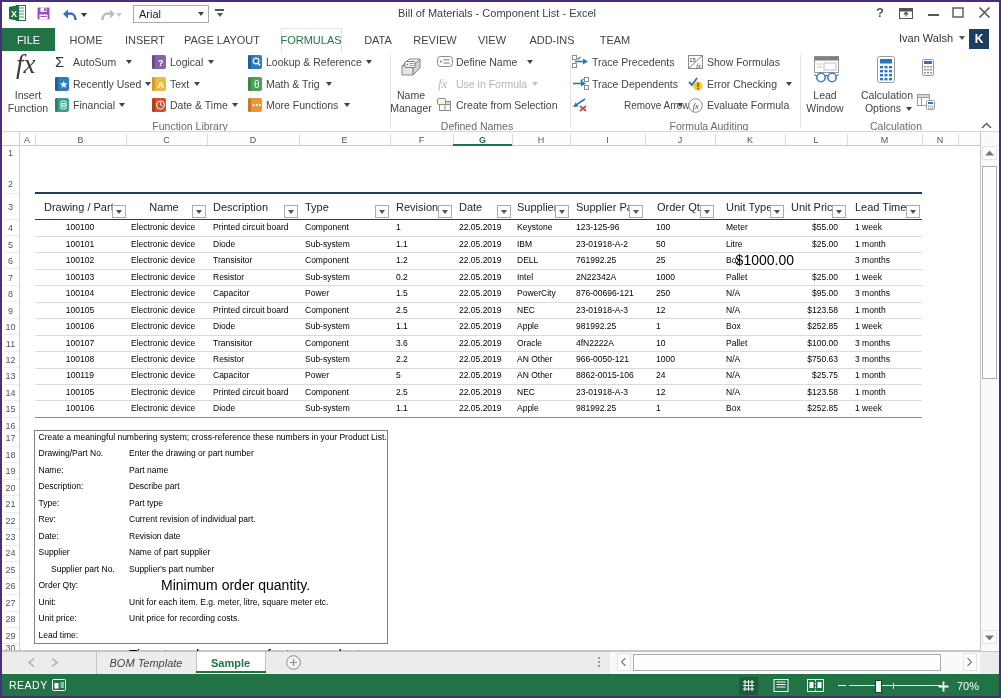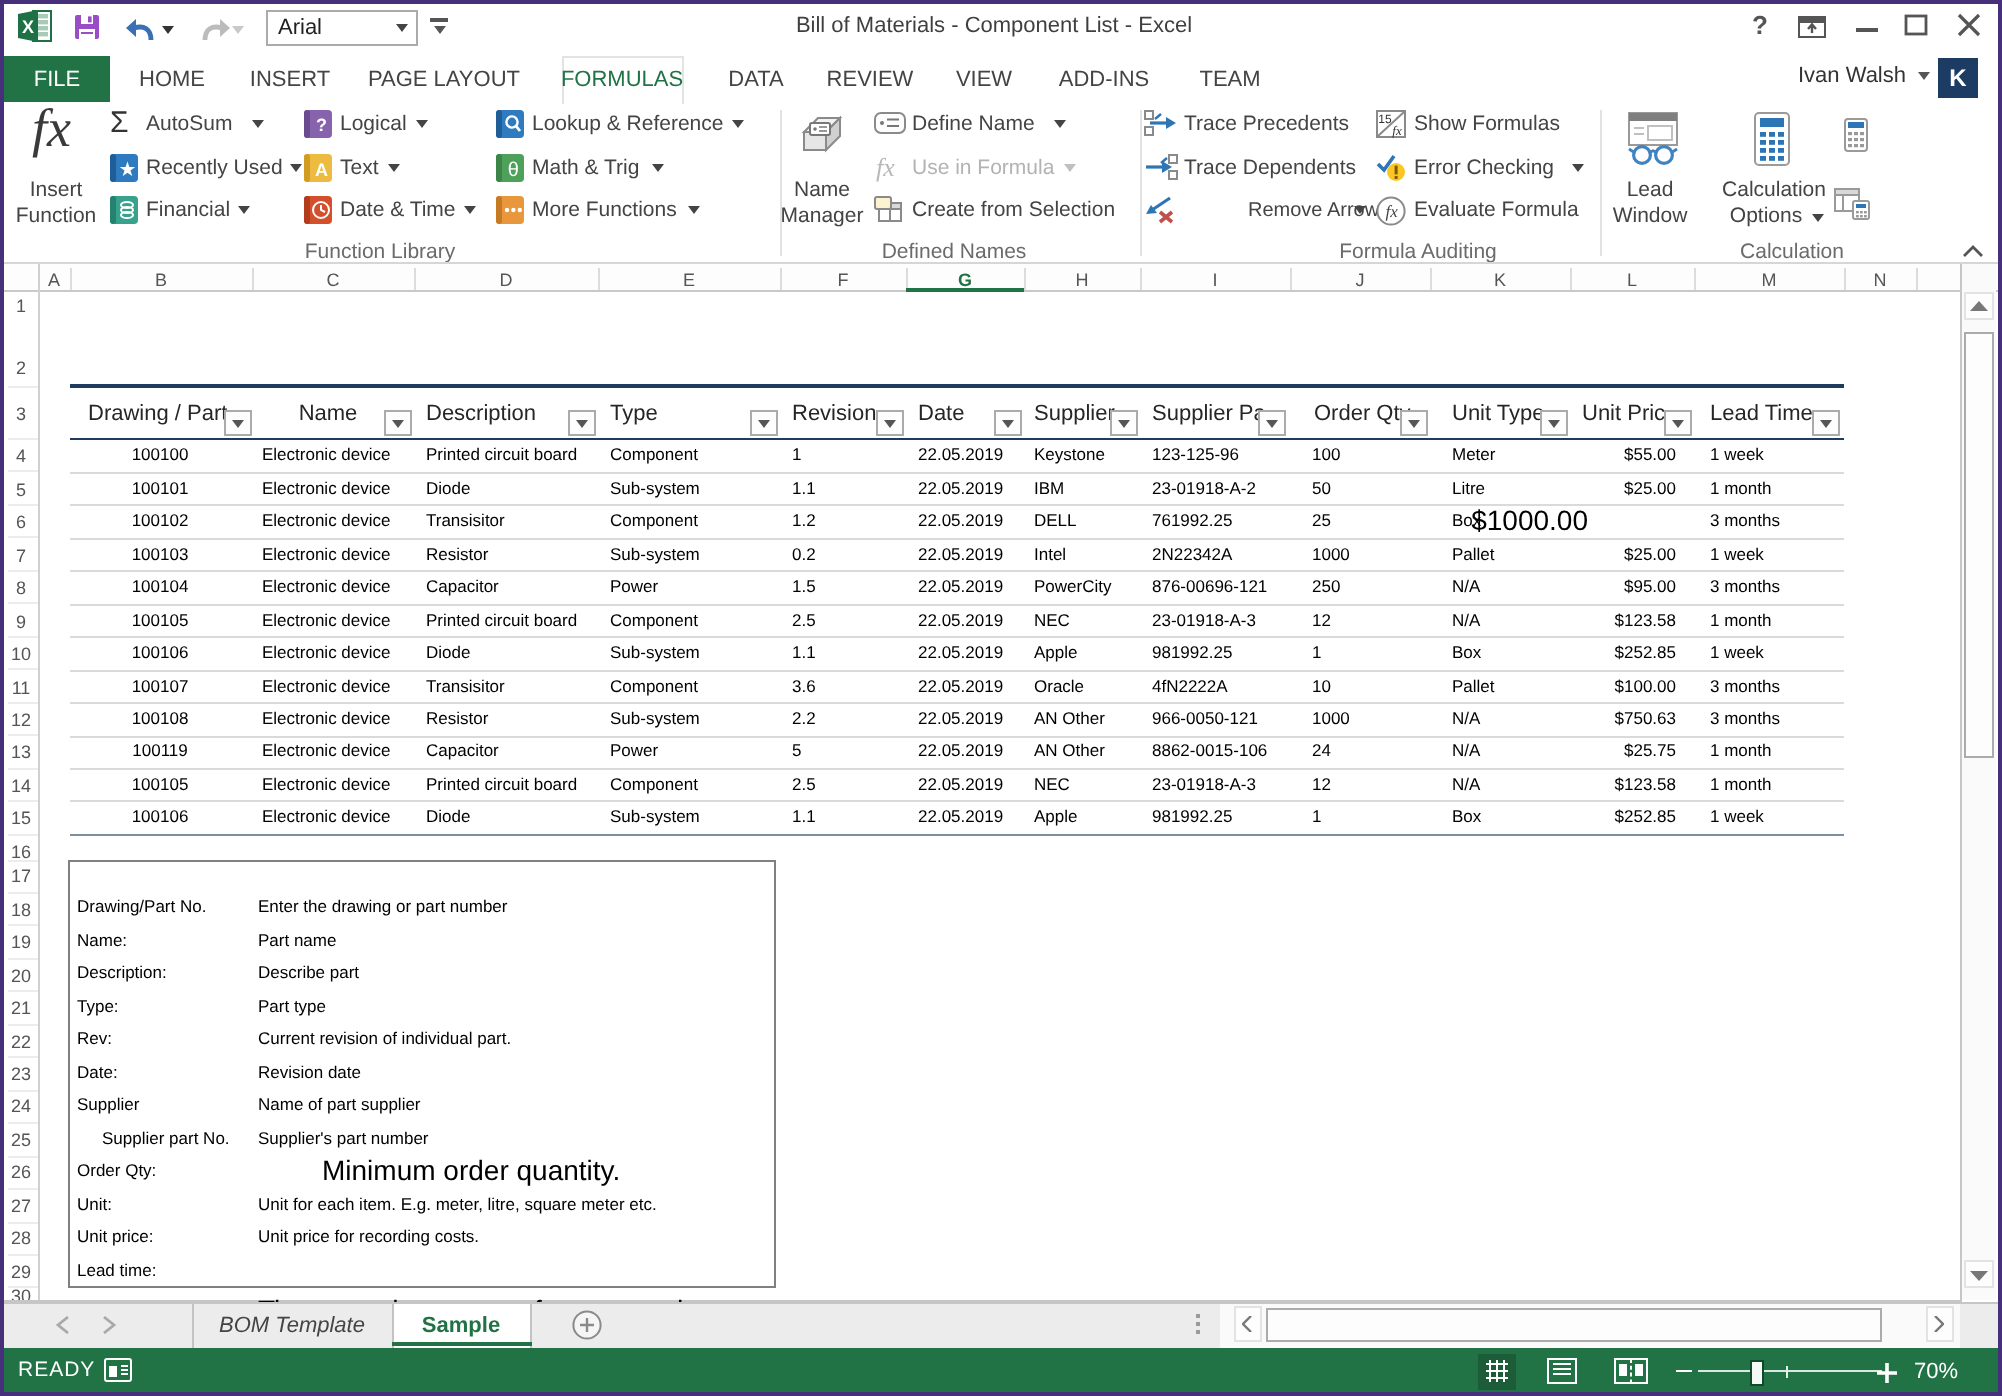--- a/index.html
+++ b/index.html
@@ -622,20 +622,21 @@
 <div style="position:absolute;left:305px;top:403.35999999999984px;font-size:8.5px;color:#000;line-height:11.5px;white-space:nowrap;">Sub-system</div>
 <div style="position:absolute;left:396px;top:403.35999999999984px;font-size:8.5px;color:#000;line-height:11.5px;white-space:nowrap;">1.1</div>
 <div style="position:absolute;left:459px;top:403.35999999999984px;font-size:8.5px;color:#000;line-height:11.5px;white-space:nowrap;">22.05.2019</div>
 <div style="position:absolute;left:517px;top:403.35999999999984px;font-size:8.5px;color:#000;line-height:11.5px;white-space:nowrap;">Apple</div>
 <div style="position:absolute;left:576px;top:403.35999999999984px;font-size:8.5px;color:#000;line-height:11.5px;white-space:nowrap;">981992.25</div>
 <div style="position:absolute;left:656px;top:403.35999999999984px;font-size:8.5px;color:#000;line-height:11.5px;white-space:nowrap;">1</div>
 <div style="position:absolute;left:726px;top:403.35999999999984px;font-size:8.5px;color:#000;line-height:11.5px;white-space:nowrap;">Box</div>
 <div style="position:absolute;left:768px;top:403.35999999999984px;width:70px;text-align:right;font-size:8.5px;color:#000;line-height:11.5px;white-space:nowrap">$252.85</div>
 <div style="position:absolute;left:855px;top:403.35999999999984px;font-size:8.5px;color:#000;line-height:11.5px;white-space:nowrap;">1 week</div>
 <div style="position:absolute;left:34px;top:429.5px;width:354px;height:214px;background:#fff;border:1px solid #808080;"></div>
+<div style="position:absolute;left:38.5px;top:432.0px;font-size:8.5px;color:#000;line-height:11.5px;white-space:nowrap;">Create a meaningful numbering system; cross-reference these numbers in your Product List.</div>
 <div style="position:absolute;left:38.5px;top:448.46px;font-size:8.5px;color:#000;line-height:11.5px;white-space:nowrap;">Drawing/Part No.</div>
 <div style="position:absolute;left:129px;top:448.46px;font-size:8.5px;color:#000;line-height:11.5px;white-space:nowrap;">Enter the drawing or part number</div>
 <div style="position:absolute;left:38.5px;top:464.91999999999996px;font-size:8.5px;color:#000;line-height:11.5px;white-space:nowrap;">Name:</div>
 <div style="position:absolute;left:129px;top:464.91999999999996px;font-size:8.5px;color:#000;line-height:11.5px;white-space:nowrap;">Part name</div>
 <div style="position:absolute;left:38.5px;top:481.37999999999994px;font-size:8.5px;color:#000;line-height:11.5px;white-space:nowrap;">Description:</div>
 <div style="position:absolute;left:129px;top:481.37999999999994px;font-size:8.5px;color:#000;line-height:11.5px;white-space:nowrap;">Describe part</div>
 <div style="position:absolute;left:38.5px;top:497.8399999999999px;font-size:8.5px;color:#000;line-height:11.5px;white-space:nowrap;">Type:</div>
 <div style="position:absolute;left:129px;top:497.8399999999999px;font-size:8.5px;color:#000;line-height:11.5px;white-space:nowrap;">Part type</div>
 <div style="position:absolute;left:38.5px;top:514.2999999999998px;font-size:8.5px;color:#000;line-height:11.5px;white-space:nowrap;">Rev:</div>
 <div style="position:absolute;left:129px;top:514.2999999999998px;font-size:8.5px;color:#000;line-height:11.5px;white-space:nowrap;">Current revision of individual part.</div>

